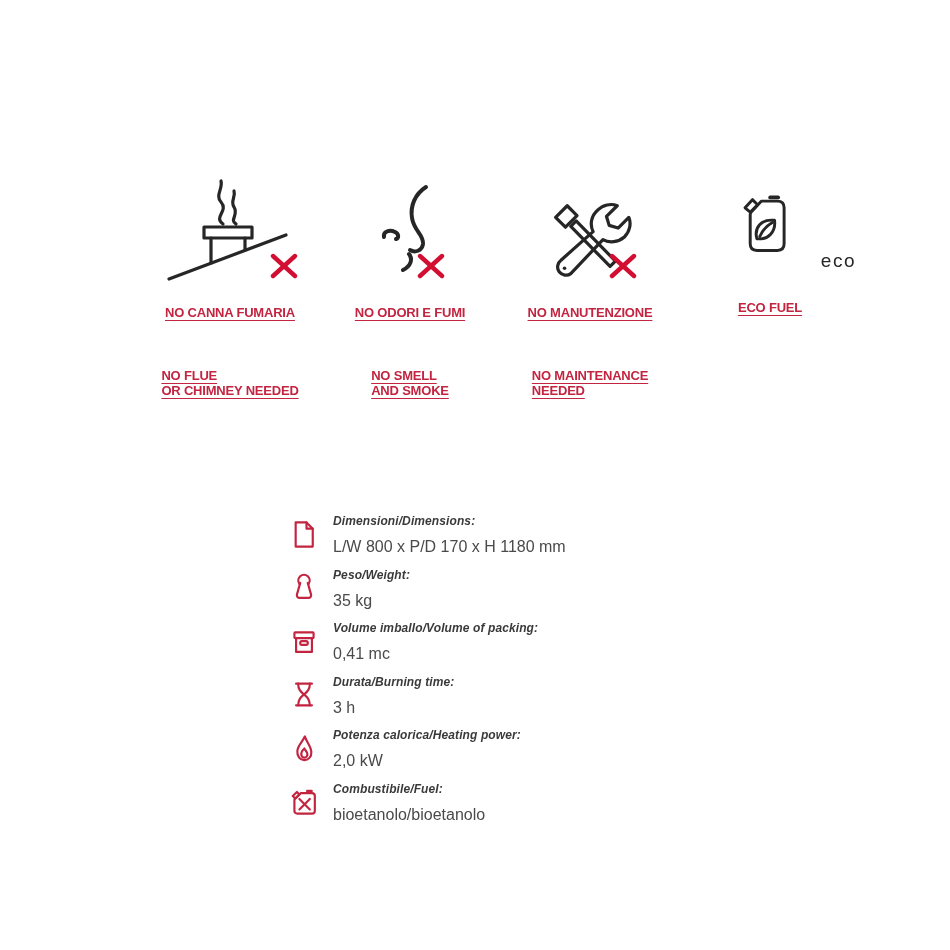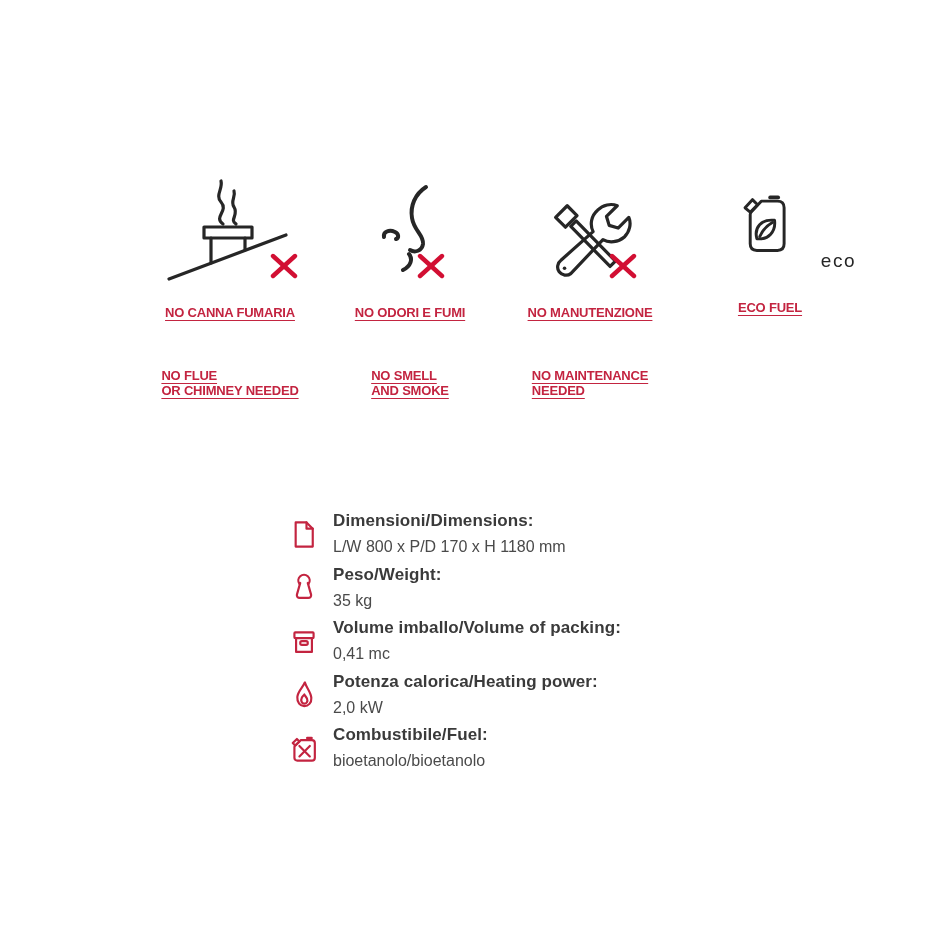--- a/index.html
+++ b/index.html
@@ -97,26 +97,27 @@
   }
   .spec-icon{
     width:32px;
     flex:none;
     display:flex;
     justify-content:center;
     align-items:center;
   }
   .spec-icon svg{stroke:var(--accent-red);fill:none;stroke-linecap:round;stroke-linejoin:round;}
   .spec-title{
-    font-size:17px;
+    font-size:12px;
     font-weight:bold;
     line-height:26px;
     color:var(--text-dark);
     letter-spacing:0.1px;
     white-space:nowrap;
+    font-style:italic;
   }
   .spec-value{
     font-size:16px;
     line-height:26px;
     color:var(--text-value);
     white-space:nowrap;
   }
 </style>
 </head>
 <body>
@@ -243,20 +244,34 @@
         <path d="M8.5,14 L8.5,30.5 L27.5,30.5 L27.5,14"></path>
         <rect x="13.5" y="17.5" width="9" height="4.5" rx="2"></rect>
       </svg>
     </div>
     <div class="spec-text">
       <div class="spec-title">Volume imballo/Volume of packing:</div>
       <div class="spec-value">0,41 mc</div>
     </div>
   </div>
 
+  <div class="spec-row">
+    <div class="spec-icon">
+      <svg width="30" height="33" viewBox="0 0 36 36" stroke-width="2.6">
+        <line x1="8.5" y1="5" x2="27.5" y2="5"></line>
+        <line x1="8.5" y1="31" x2="27.5" y2="31"></line>
+        <path d="M11,5 C11,12.5 14.5,15 18,18 C21.5,15 25,12.5 25,5"></path>
+        <path d="M11,31 C11,23.5 14.5,21 18,18 C21.5,21 25,23.5 25,31"></path>
+      </svg>
+    </div>
+    <div class="spec-text">
+      <div class="spec-title">Durata/Burning time:</div>
+      <div class="spec-value">3 h</div>
+    </div>
+  </div>
 
   <div class="spec-row">
     <div class="spec-icon">
       <svg width="30" height="33" viewBox="0 0 36 36" stroke-width="2.6">
         <path d="M19,3.5 C17,9 10.5,14 10,21 C9.5,27.5 13.5,32 18.2,32 C23.2,32 27.3,28 26.8,22 C26.3,15 21,10 19,3.5 Z"></path>
         <path d="M15.5,21.5 C13.5,25.5 15.5,29 18.3,29 C21,29 23,26.5 21.6,23 C20.7,20.8 19.3,19.8 18.4,18 C17.4,19.5 16.4,19.8 15.5,21.5"></path>
       </svg>
     </div>
     <div class="spec-text">
       <div class="spec-title">Potenza calorica/Heating power:</div>

